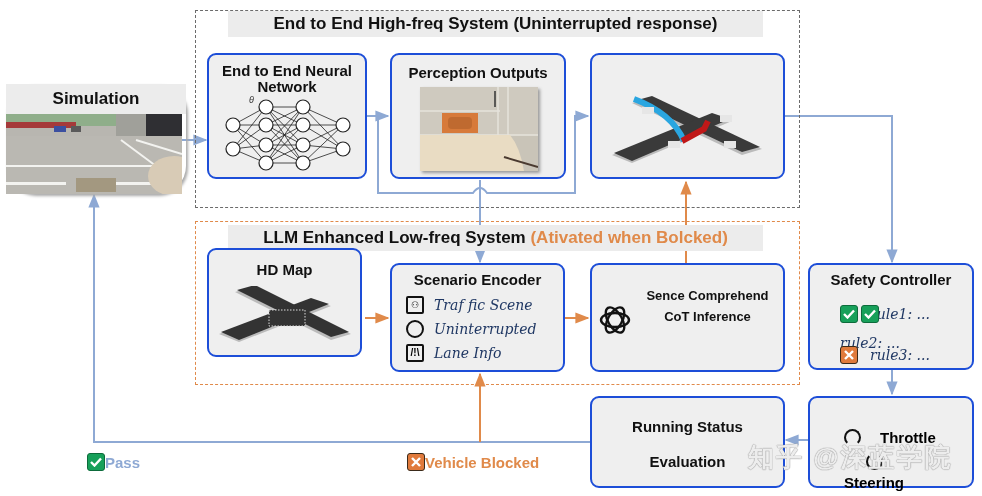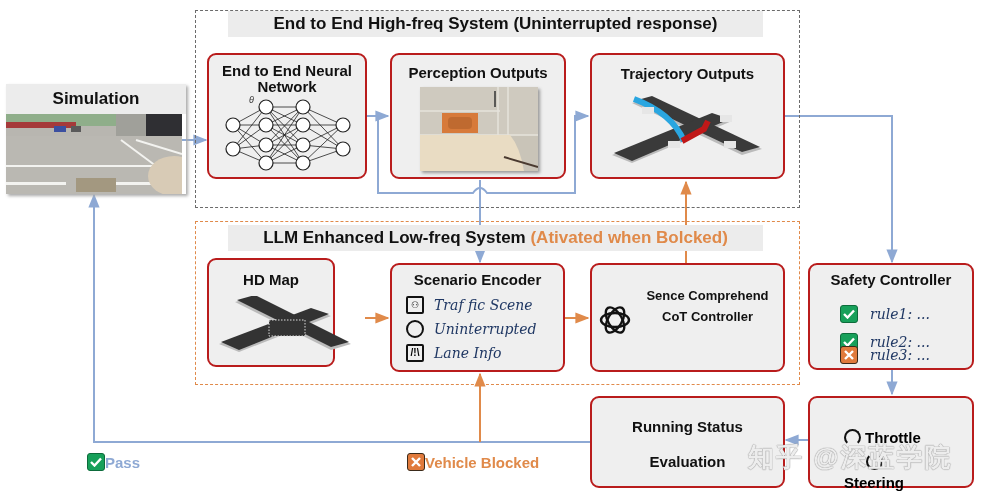--- a/index.html
+++ b/index.html
@@ -5,21 +5,21 @@
   html, body { margin:0; padding:0; background:#ffffff; }
   body { width:982px; height:496px; position:relative; overflow:hidden;
          font-family:"Liberation Sans", sans-serif; }
   .abs { position:absolute; }
   .group { position:absolute; box-sizing:border-box; }
   .group.hf { left:195px; top:10px; width:605px; height:198px; border:1.5px dashed #6b6b6b; }
   .group.lf { left:195px; top:221px; width:605px; height:164px; border:1.5px dashed #e08a4a; }
   .banner { position:absolute; background:#ececec; font-weight:bold; font-size:17px; color:#111;
             text-align:center; line-height:26px; }
   .banner .orange { color:#e08a4a;margin-top:12px; }
-  .box { position:absolute; box-sizing:border-box; background:#efefef; border:2px solid #b91c1c;
+  .box { position:absolute; box-sizing:border-box; background:#efefef; border:2px solid #1d4ed8;
          border-radius:9px; }
   .box-title { position:absolute; left:0; right:0; text-align:center; font-weight:bold;
                font-size:15px; color:#111; line-height:17px; }
   .math { font-family:"DejaVu Serif", serif; font-style:italic; color:#1f3763; font-size:14px; }
   svg.wires { position:absolute; left:0; top:0; }
   .legend { position:absolute; font-weight:bold; font-size:15px; display:flex; align-items:center; }
   .chk { width:18px; height:18px; border-radius:3px; background:#17a05a; border:1.5px solid #0d6b3b;
          display:flex; align-items:center; justify-content:center; box-sizing:border-box; }
   .xbox { width:18px; height:18px; border-radius:3px; background:#e07a3c; border:1.5px solid #3a2a1a;
           display:flex; align-items:center; justify-content:center; box-sizing:border-box; }
@@ -69,21 +69,21 @@
 <div class="group hf"></div>
 <div class="banner" style="left:228px; top:11px; width:535px;">
   <span>End to End High-freq System (Uninterrupted response)</span>
 </div>
 
 <div class="group lf"></div>
 <div class="banner" style="left:228px; top:225px; width:535px;">
   <span>LLM Enhanced Low-freq System </span><span class="orange">(Ativated when Bolcked)</span>
 </div>
 
-<div class="abs" style="left:6px; top:84px; width:180px; height:110px; box-shadow:2px 2px 3px #aaa;">
+<div class="abs" style="left:6px; top:84px; width:180px; height:110px; box-shadow:2px 2px 3px #aaa;border-radius:28px;">
   <div style="height:30px; background:#ececec; text-align:center; font-weight:bold; font-size:17px; line-height:30px; color:#111;">Simulation</div>
   <svg width="176" height="80" viewBox="0 0 176 80">
     <rect width="176" height="80" fill="#b8b6b0"></rect>
     <rect width="176" height="12" fill="#8fae8a"></rect>
     <rect x="0" y="8" width="70" height="6" fill="#a53a3a"></rect>
     <rect x="48" y="12" width="12" height="6" fill="#3b4fa0"></rect>
     <rect x="65" y="12" width="10" height="6" fill="#5a5a5a"></rect>
     <rect x="110" y="0" width="30" height="24" fill="#a0a09a"></rect>
     <rect x="140" y="0" width="36" height="26" fill="#2f2f33"></rect>
     <rect x="0" y="22" width="176" height="58" fill="#bab8b2"></rect>
@@ -132,36 +132,35 @@
     <path d="M0,24 L80,24 M0,48 L118,48 M78,0 L78,48 M88,0 L88,84" stroke="#e6e3dc" stroke-width="1.5"></path>
     <rect x="22" y="26" width="36" height="20" fill="#d77a3a"></rect>
     <rect x="28" y="30" width="24" height="12" rx="4" fill="#bf6a30"></rect>
     <path d="M0,48 L90,48 Q100,60 104,84 L0,84 z" fill="#e9dcc3"></path>
     <path d="M75,4 L75,20" stroke="#333" stroke-width="1.5"></path>
     <path d="M84,70 L118,80" stroke="#4a3a30" stroke-width="2"></path>
   </svg>
 </div>
 
 <div class="box" style="left:590px; top:53px; width:195px; height:126px;">
-  <div class="box-title" style="top:10px;">Trajectory Outputs</div>
   <svg class="abs" style="left:20px; top:38px;" width="160" height="82" viewBox="0 0 160 82">
     <path d="M20,10 L40,4 L150,56 L130,62 z" fill="#bbb"></path>
     <path d="M0,62 L100,22 L120,28 L20,70 z" fill="#bbb"></path>
     <path d="M22,8 L40,3 L148,54 L130,59 z" fill="#3a3a3a"></path>
     <path d="M2,60 L100,20 L118,26 L20,68 z" fill="#3a3a3a"></path>
     <path d="M22,6 Q60,20 72,48" stroke="#2aa6e0" stroke-width="6" fill="none"></path>
     <path d="M70,48 L92,36 L96,28" stroke="#c01818" stroke-width="6" fill="none"></path>
     <rect x="30" y="14" width="12" height="7" fill="#e6e6e6"></rect>
     <rect x="108" y="22" width="12" height="7" fill="#e6e6e6"></rect>
     <rect x="56" y="48" width="12" height="7" fill="#e6e6e6"></rect>
     <rect x="112" y="48" width="12" height="7" fill="#e6e6e6"></rect>
   </svg>
 </div>
 
-<div class="box" style="left:207px; top:258px; width:128px; height:109px;">
+<div class="box" style="left:207px; top:248px; width:155px; height:109px;">
   <div class="box-title" style="top:11px;">HD Map</div>
   <svg class="abs" style="left:10px; top:36px;" width="136" height="66" viewBox="0 0 136 66">
     <path d="M16,6 L36,0 L132,48 L112,54 z" fill="#bbb"></path>
     <path d="M0,48 L92,14 L112,20 L20,56 z" fill="#bbb"></path>
     <path d="M18,4 L36,-1 L130,46 L112,51 z" fill="#333"></path>
     <path d="M2,46 L92,12 L110,18 L20,54 z" fill="#333"></path>
     <path d="M50,24 L86,24 L86,40 L50,40 z" fill="#333" stroke="#ddd" stroke-dasharray="1.5,1.5"></path>
   </svg>
 </div>
 
@@ -184,54 +183,54 @@
 <div class="box" style="left:590px; top:263px; width:195px; height:109px;">
   <svg class="abs" style="left:6px; top:38px;" width="34" height="34" viewBox="0 0 34 34">
     <g fill="none" stroke="#111" stroke-width="2.4">
       <ellipse cx="17" cy="17" rx="14" ry="7" transform="rotate(0 17 17)"></ellipse>
       <ellipse cx="17" cy="17" rx="14" ry="7" transform="rotate(60 17 17)"></ellipse>
       <ellipse cx="17" cy="17" rx="14" ry="7" transform="rotate(120 17 17)"></ellipse>
     </g>
   </svg>
   <div class="abs" style="left:40px; right:0; top:20px; text-align:center; font-weight:bold; font-size:13px; line-height:21px; color:#111;">
     <div>Sence Comprehend</div>
-    <div>CoT Controller</div>
+    <div>CoT Inference</div>
   </div>
 </div>
 
 <div class="box" style="left:808px; top:263px; width:166px; height:107px;">
   <div class="box-title" style="top:6px;">Safety Controller</div>
   <div class="rule-row" style="top:40px;">
     <span class="chk">
         <svg width="12" height="10" viewBox="0 0 12 10">
           <path d="M1,5 L4.5,8.5 L11,1.5" stroke="#fff" stroke-width="2.4" fill="none"></path>
         </svg>
       </span>
     <span class="math">rule1: ...</span>
   </div>
-  <div class="rule-row" style="top:68px;">
+  <div class="rule-row" style="top:40px;flex-direction:column;">
     <span class="chk">
         <svg width="12" height="10" viewBox="0 0 12 10">
           <path d="M1,5 L4.5,8.5 L11,1.5" stroke="#fff" stroke-width="2.4" fill="none"></path>
         </svg>
       </span>
     <span class="math">rule2: ...</span>
   </div>
   <div class="rule-row" style="top:81px;">
     <span class="xbox">
         <svg width="10" height="10" viewBox="0 0 10 10">
           <path d="M1,1 L9,9 M9,1 L1,9" stroke="#fff" stroke-width="2.4"></path>
         </svg>
       </span>
     <span class="math">rule3: ...</span>
   </div>
 </div>
 
 <div class="box" style="left:808px; top:396px; width:166px; height:92px;">
-  <div class="abs" style="left:34px; top:31px; display:flex; align-items:center; gap:4px; font-weight:bold; font-size:15px;justify-content:center;">
+  <div class="abs" style="left:34px; top:31px; display:flex; align-items:center; gap:19px; font-weight:bold; font-size:15px;justify-content:center;">
     <span style="display:inline-block; width:17px; height:17px; border:2.5px solid #111; border-radius:50%; border-bottom-color:transparent; box-sizing:border-box;"></span>
     <span>Throttle</span>
   </div>
   <div class="abs" style="left:34px; top:55px; display:flex; align-items:center; gap:4px; font-weight:bold; font-size:15px;flex-direction:column;">
     <span style="display:inline-block; width:17px; height:17px; border:2.5px solid #111; border-radius:50%; border-top-color:transparent; box-sizing:border-box;"></span>
     <span>Steering</span>
   </div>
 </div>
 
 <div class="box" style="left:590px; top:396px; width:195px; height:92px;">

